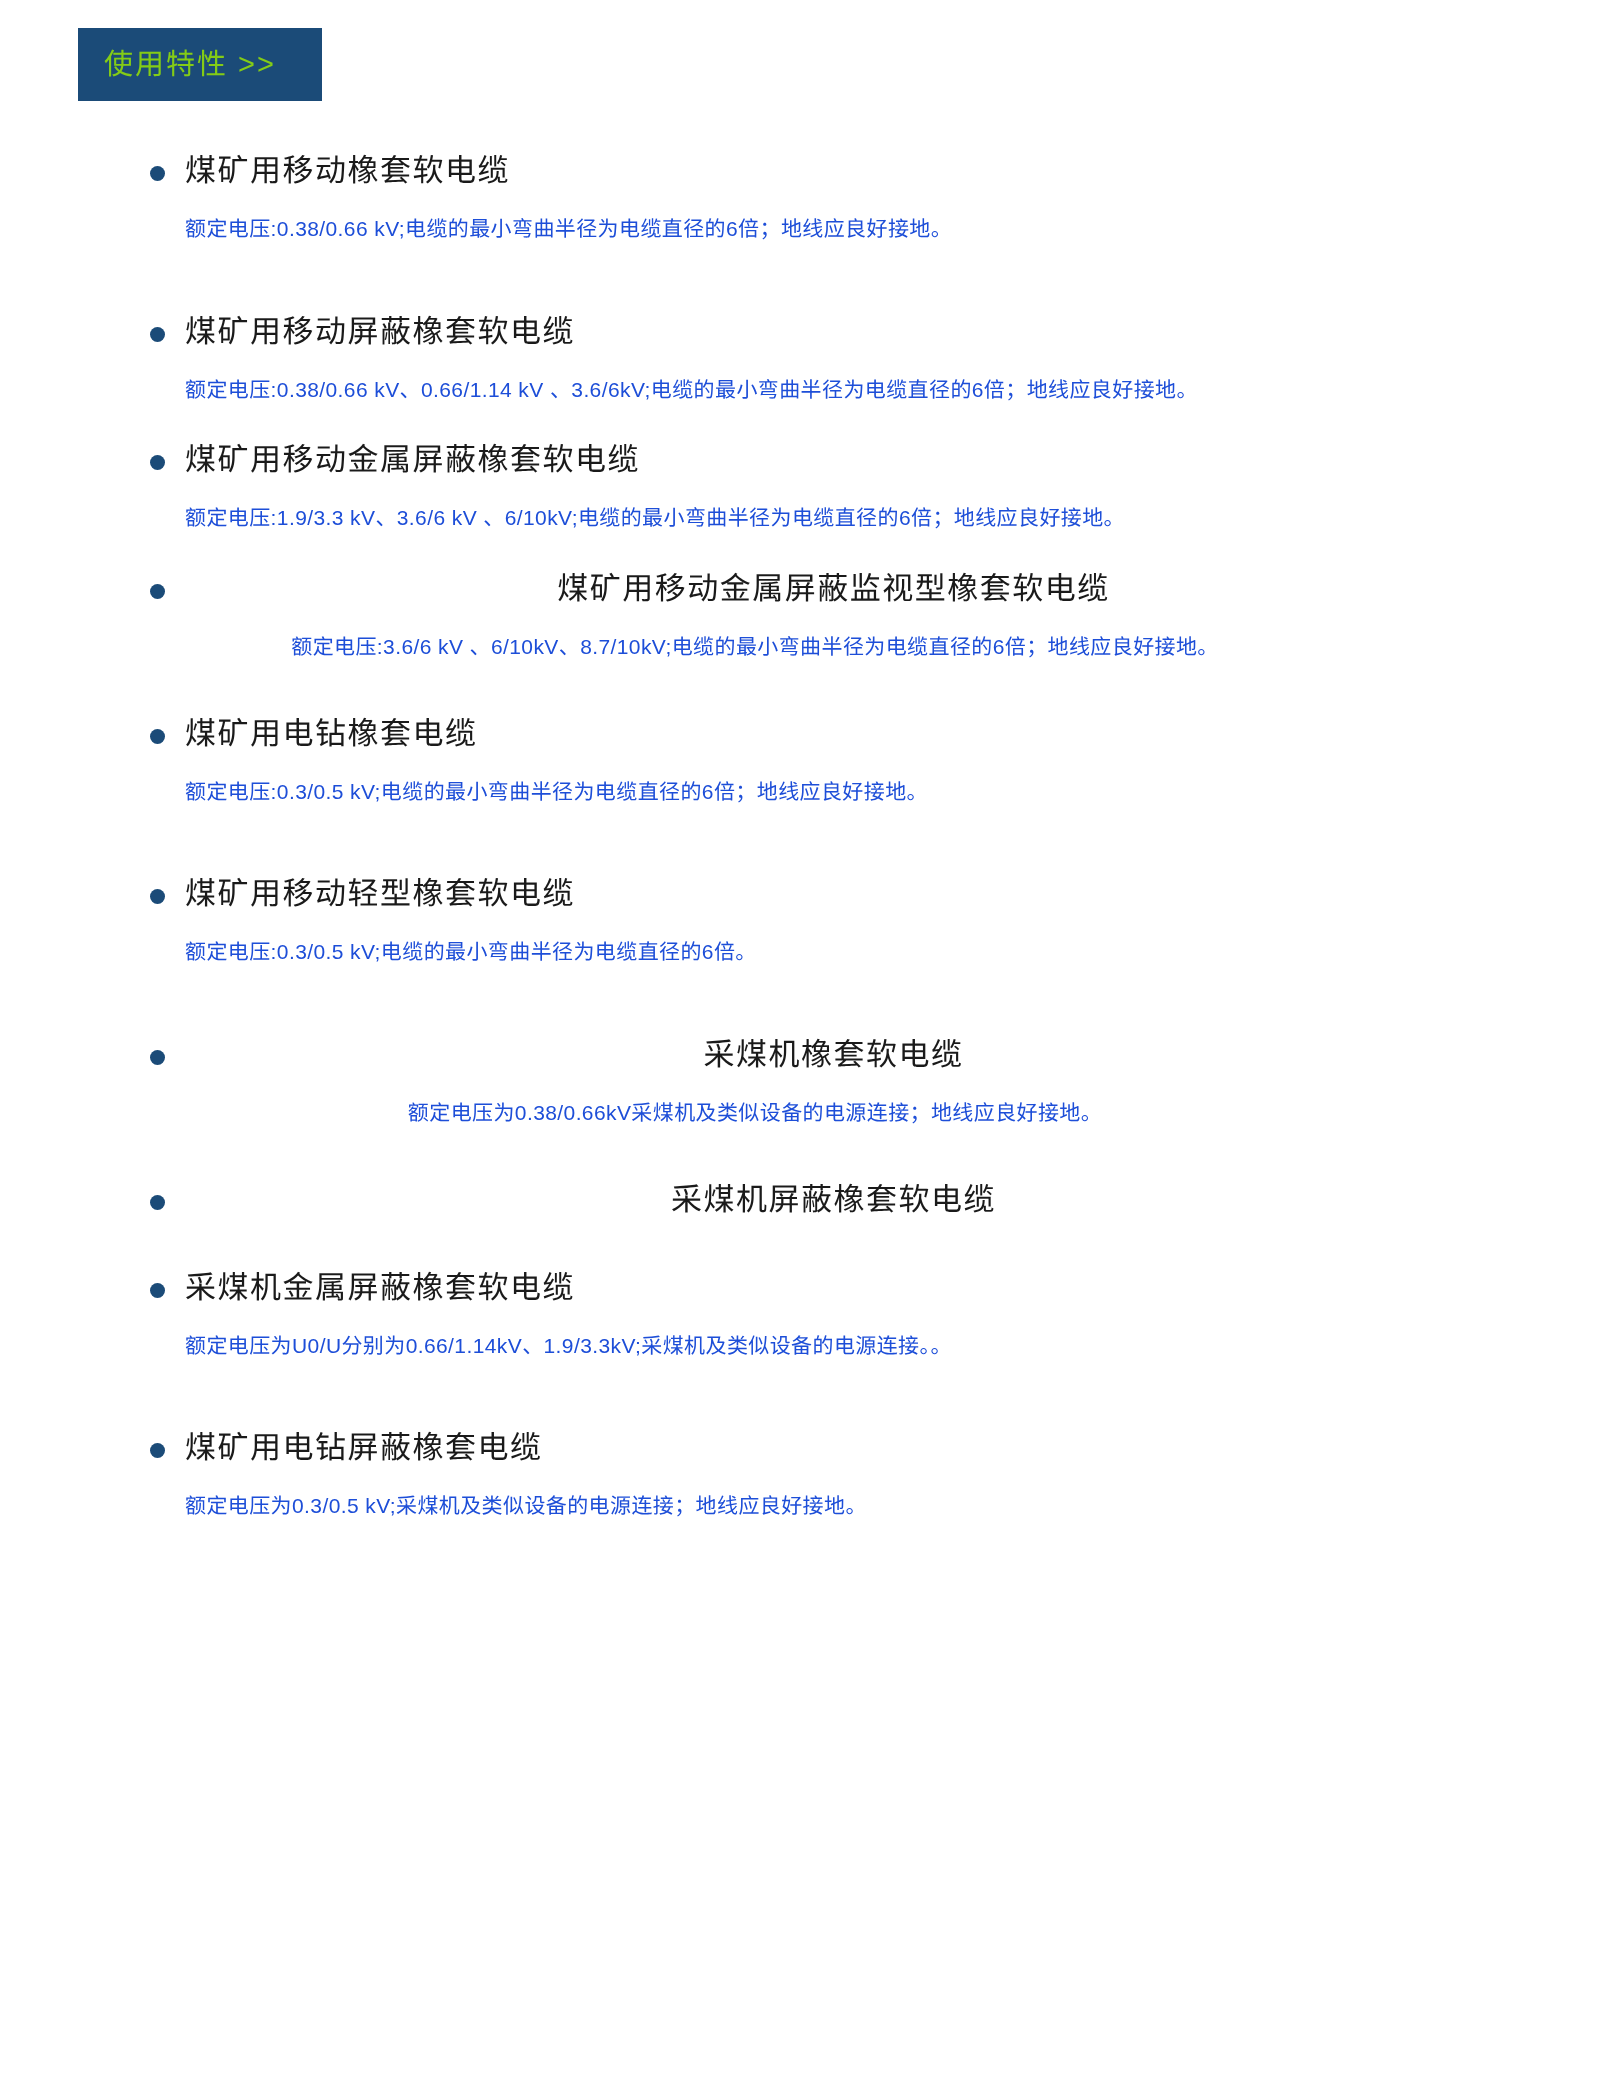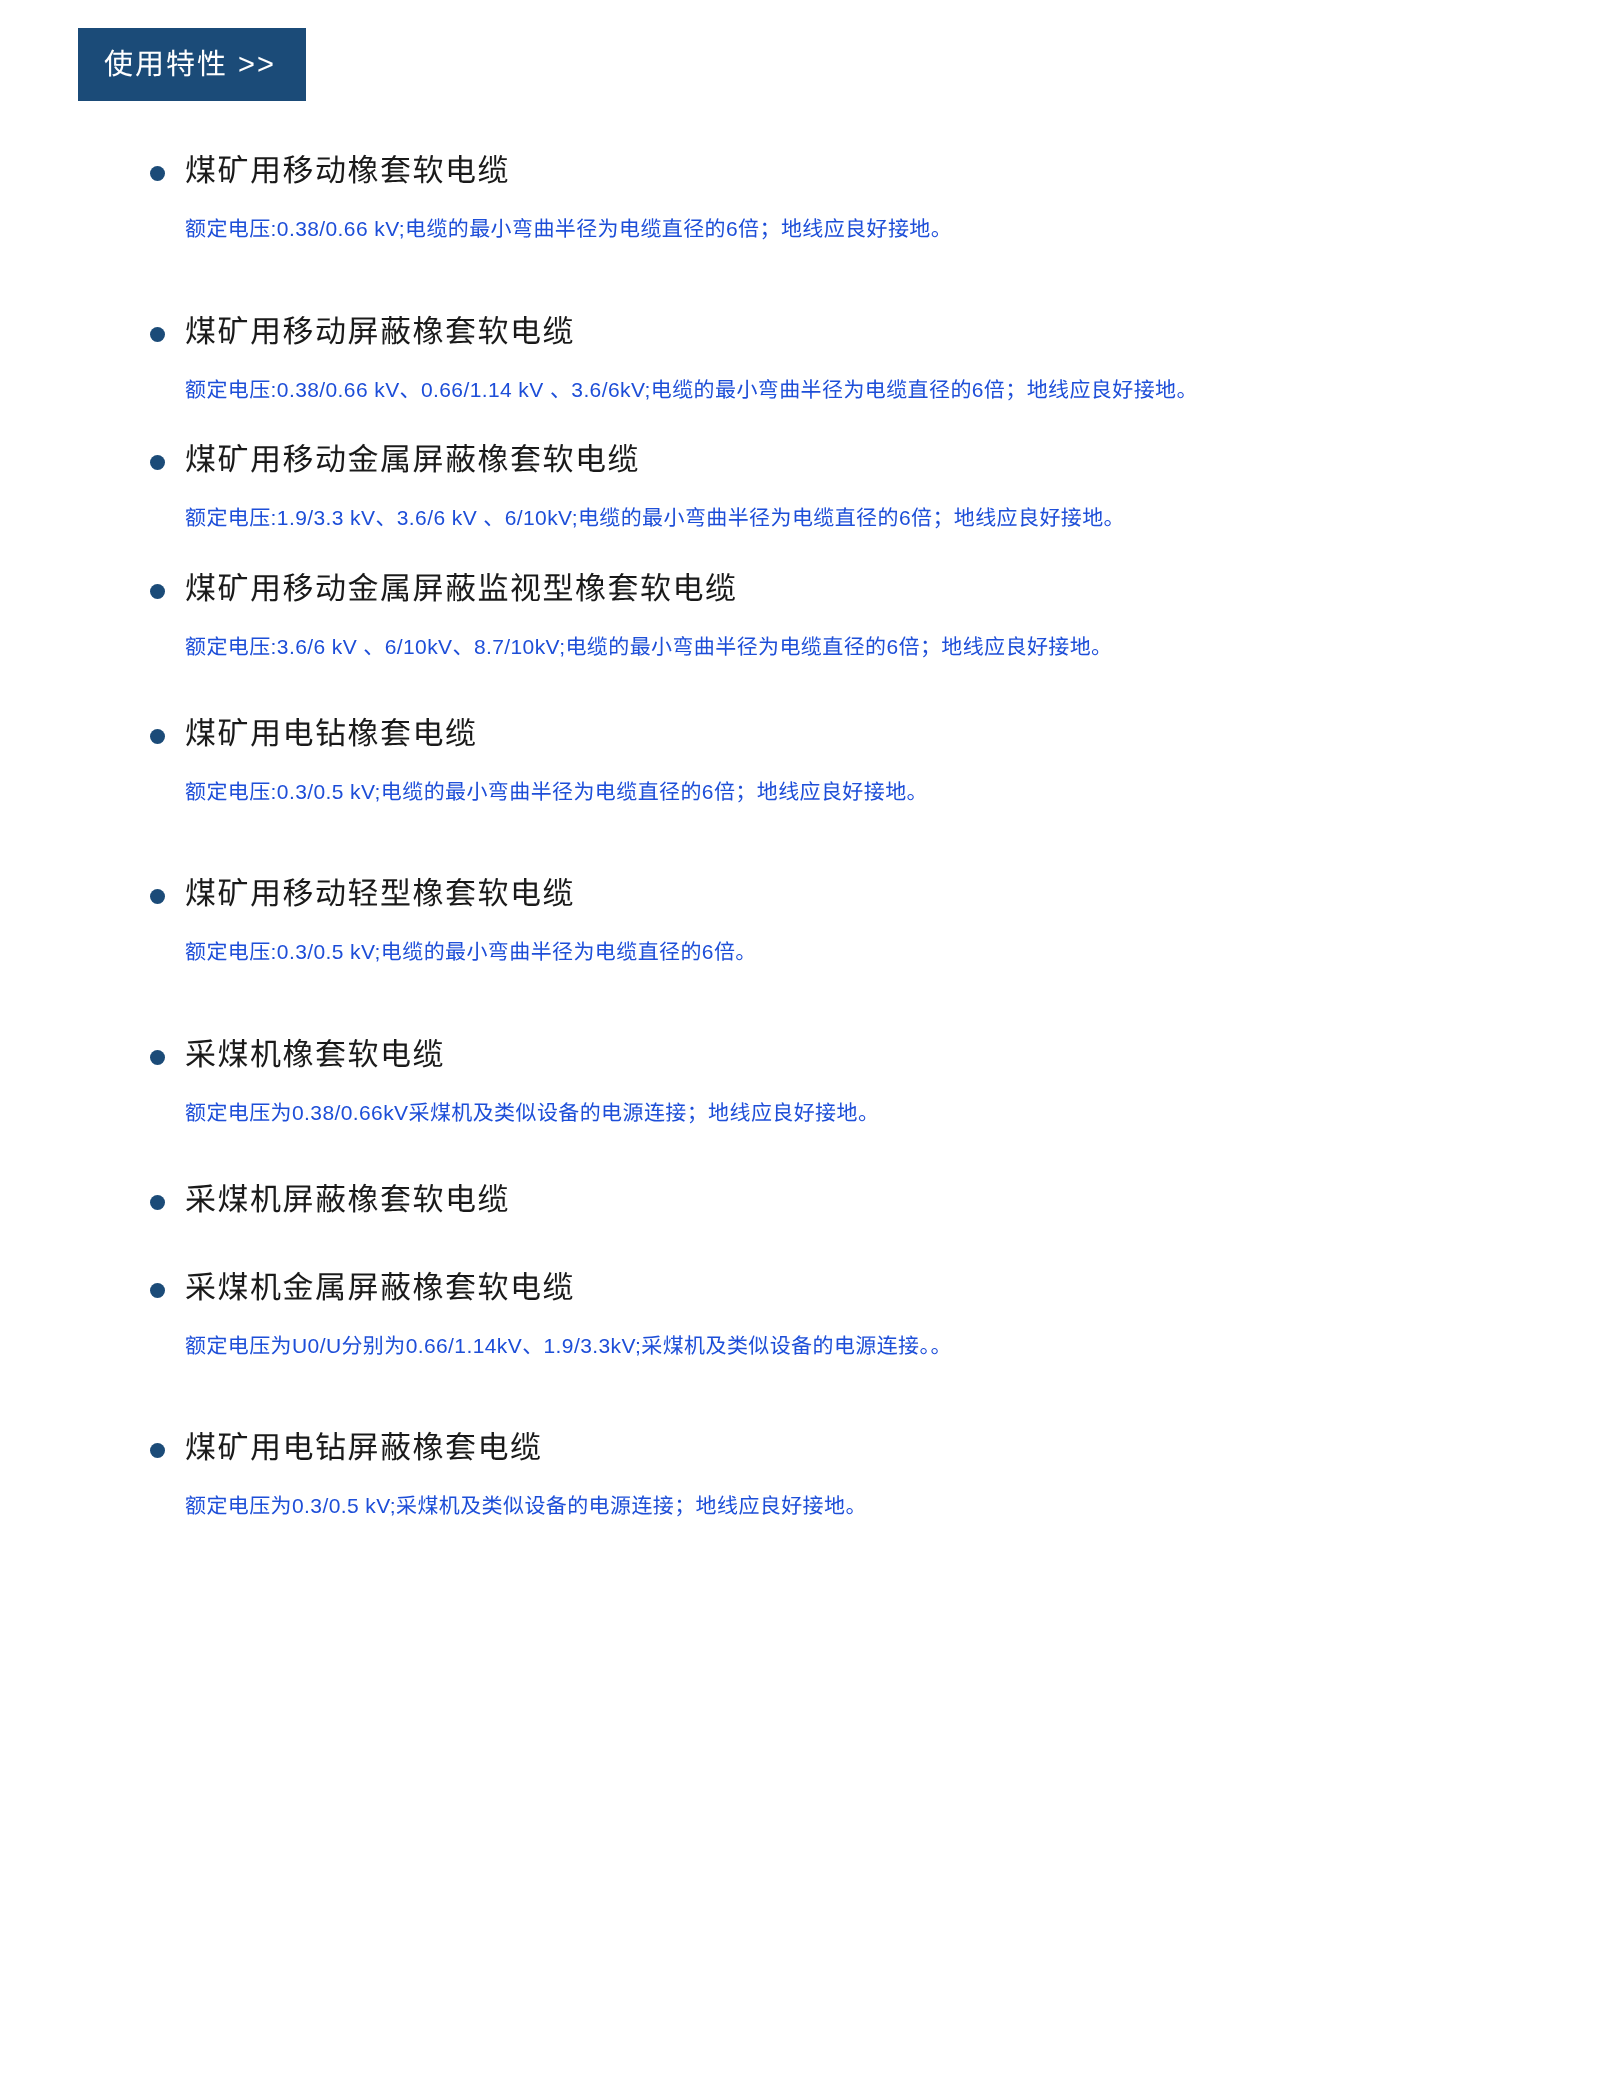--- a/index.html
+++ b/index.html
@@ -20,25 +20,25 @@
     min-height: 2097px;
     box-sizing: border-box;
     padding: 0;
   }
   
   .section-tag {
     position: absolute;
     left: 78px;
     top: 28px;
     background: #1b4b78;
-    color: #ffffff;
+    color: #84cc16;
     font-size: 29px;
     letter-spacing: 2px;
     line-height: 1;
-    padding: 22px 30px 22px 26px;
+    padding: 22px 46px 22px 26px;
     white-space: nowrap;
     font-weight: 400;
   }
   
   .spec-list {
     position: absolute;
     left: 0;
     top: 150px;
     width: 1602px;
     box-sizing: border-box;
@@ -69,21 +69,21 @@
     font-size: 21px;
     line-height: 1.85;
     color: #1d4ed8;
     letter-spacing: 0.4px;
     margin: 0;
     padding-right: 20px;
     max-width: 1140px;
   }
   
   .spec-item.gap-lg { margin-bottom: 62px; }
-  .spec-item.gap-md { margin-bottom: 46px; }
+  .spec-item.gap-md { margin-bottom: 46px; text-align: center; }
   .spec-item.gap-sm { margin-bottom: 30px; }
 </style>
 </head>
 <body>
 
 <div class="page">
 
   <div class="section-tag">使用特性 &gt;&gt;</div>
 
   <div class="spec-list">

